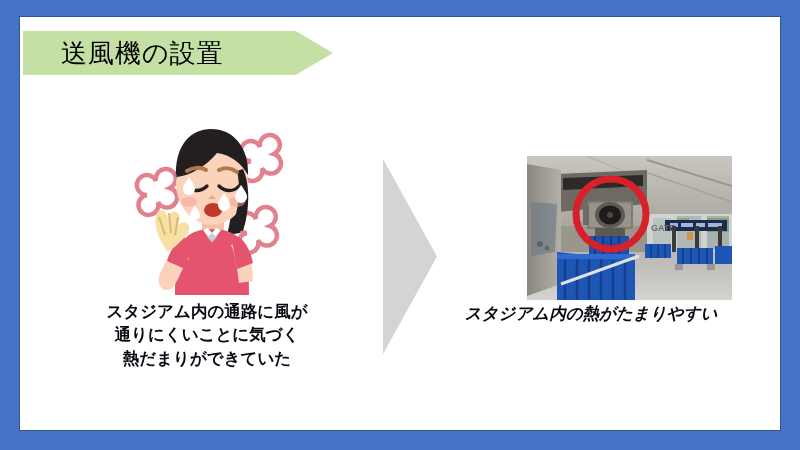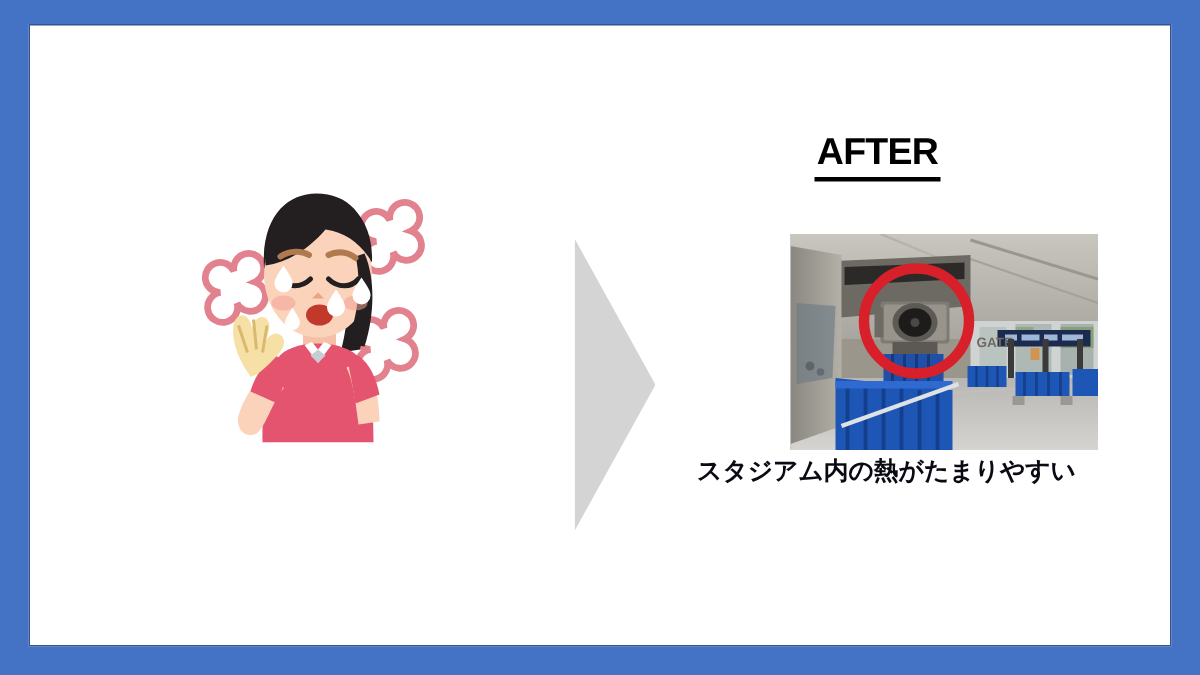--- a/index.html
+++ b/index.html
@@ -66,21 +66,21 @@
 
   .caption{
     text-align:center;
     font-size:16.5px;
     line-height:1.42;
     color:#0a0a14;
     font-weight:bold;
     font-family:"DejaVu Sans","Liberation Sans",sans-serif;
   }
   #caption-before{position:absolute;left:22px;top:283px;width:330px;}
-  #caption-after{position:absolute;left:396px;top:285px;width:350px;}
+  #caption-after{position:absolute;left:396px;top:285px;width:350px;font-style:italic;}
   #caption-after{font-size:16.5px;}
 
   
   #center-arrow{
     position:absolute;
     left:363px;top:142px;
     width:54px;height:195px;
     background:#d4d4d4;
     -webkit-clip-path:polygon(0 0, 100% 50%, 0 100%);
     clip-path:polygon(0 0, 100% 50%, 0 100%);
@@ -101,20 +101,23 @@
     background:#9a968c;
   }
   #photo svg{display:block;}
 </style>
 </head>
 <body>
 
 <div id="slide">
   <div id="page">
 
+    <div id="title-banner">
+      <div id="title-text">送風機の設置</div>
+    </div>
 
 
     <div id="illus-wrap">
       <svg id="illus" width="176" height="178" viewBox="0 0 176 178">
 
         <g fill="none" stroke="#e2828f" stroke-width="4.5">
           <path d="M28 78 a10 10 0 1 1 9 -14 a10 10 0 1 1 14 7 a10 10 0 1 1 -12 14 a10 10 0 1 1 -11 -7 z"></path>
           <path d="M132 44 a10 10 0 1 1 9 -14 a10 10 0 1 1 14 7 a10 10 0 1 1 -12 14 a10 10 0 1 1 -11 -7 z"></path>
           <path d="M128 116 a10 10 0 1 1 9 -14 a10 10 0 1 1 14 7 a10 10 0 1 1 -12 14 a10 10 0 1 1 -11 -7 z"></path>
         </g>
@@ -159,28 +162,28 @@
         <path d="M64 120 C56 126 50 136 48 144 L66 152 C70 142 72 130 74 124 Z" fill="#e4546e"></path>
 
         <path d="M44 128 C38 118 34 104 38 96 C42 90 48 94 49 102 C50 96 55 92 59 96 C62 99 60 106 58 110 C62 104 68 104 70 109 C72 114 66 120 62 124 C58 128 52 134 48 134 Z" fill="#f6e0a5"></path>
         <path d="M40 100 l6 18 M50 96 l2 20 M59 100 l-3 18" stroke="#d9b96f" stroke-width="2" fill="none"></path>
 
         <path d="M122 124 C130 132 134 148 134 164 L120 166 C118 150 116 136 112 128 Z" fill="#fbd3bb"></path>
         <path d="M120 120 C128 126 132 136 134 146 L118 152 C116 140 114 128 112 122 Z" fill="#e4546e"></path>
       </svg>
     </div>
 
+    <div class="caption" id="caption-before">
+      <div>スタジアム内の通路に風が</div>
+      <div>通りにくいことに気づく</div>
+      <div>熱だまりができていた</div>
+    </div>
 
     <div id="center-arrow"></div>
 
-    <div class="col" id="col-after">
-      <div class="col-heading">
-        <span>AFTER</span>
-      </div>
-    </div>
 
     <div id="photo">
       <svg width="205" height="144" viewBox="0 0 205 144">
         <defs>
           <linearGradient id="ceil" x1="0" y1="0" x2="0" y2="1">
             <stop offset="0" stop-color="#c9c6c0"></stop>
             <stop offset="1" stop-color="#a9a6a0"></stop>
           </linearGradient>
           <linearGradient id="flr" x1="0" y1="0" x2="0" y2="1">
             <stop offset="0" stop-color="#b8b6b2"></stop>

